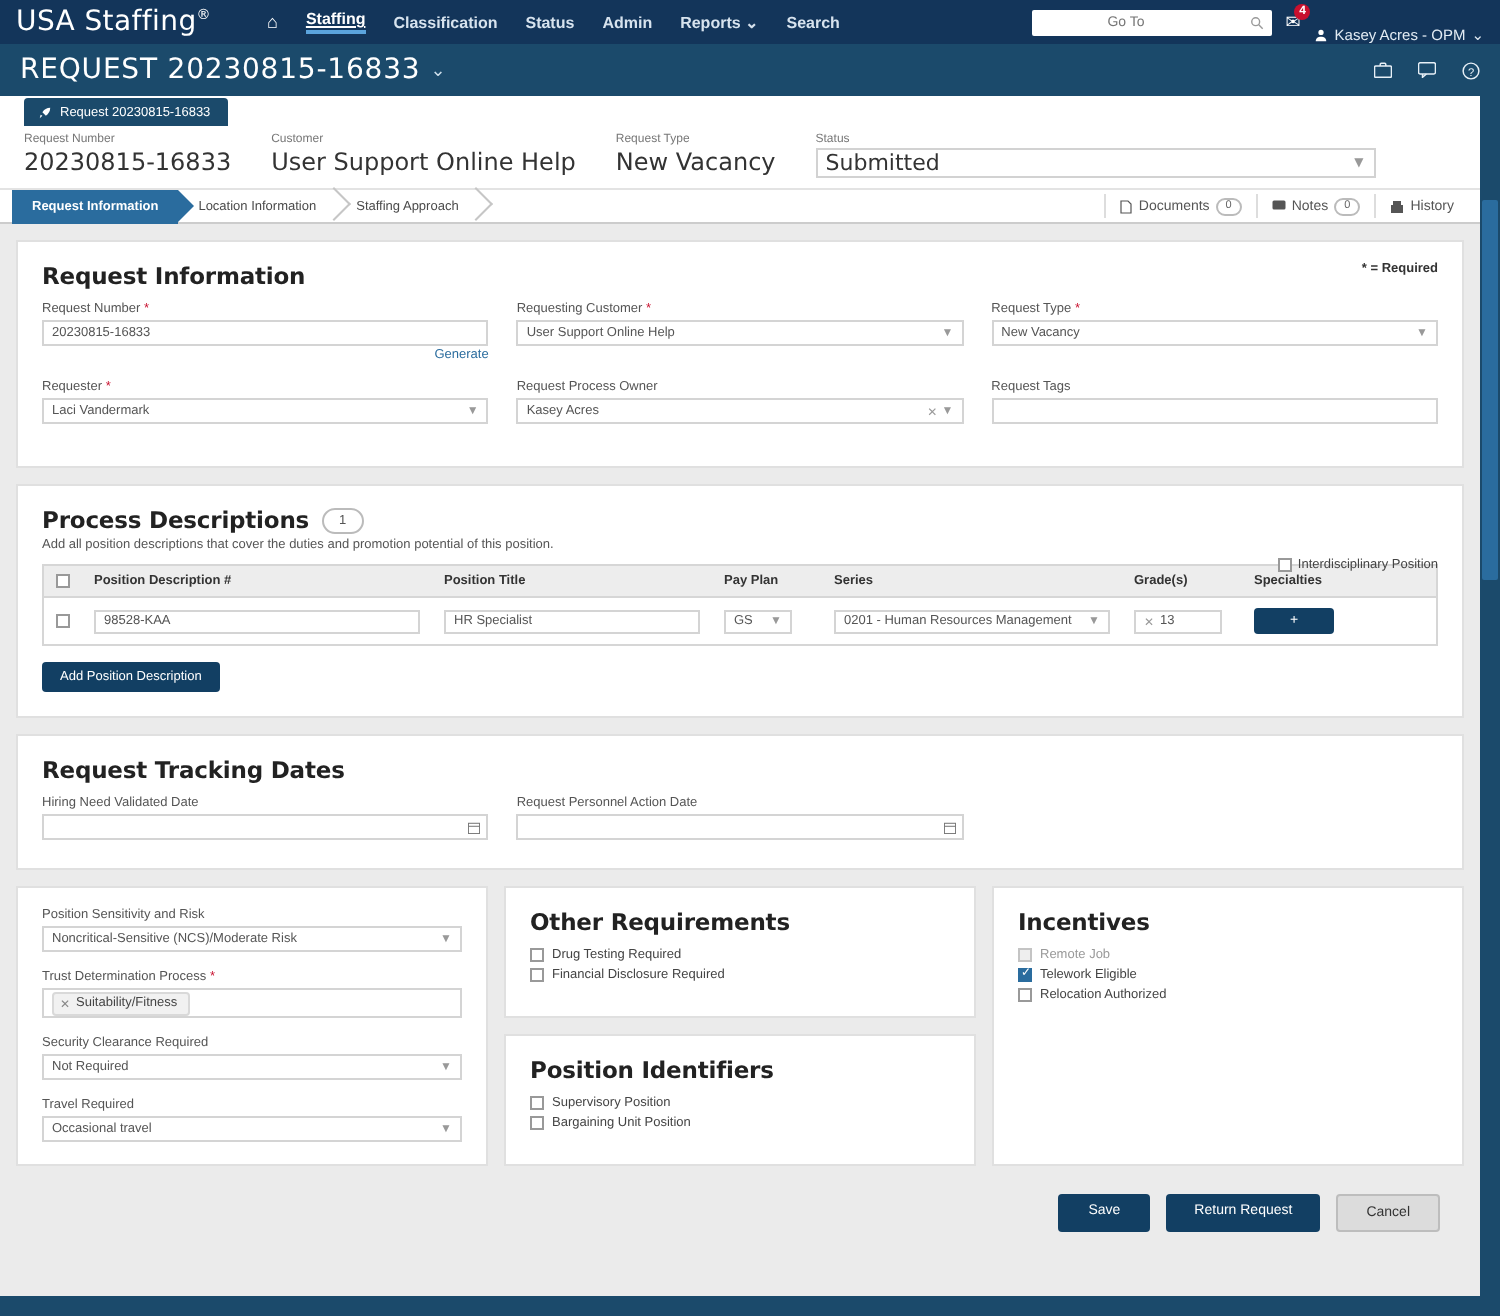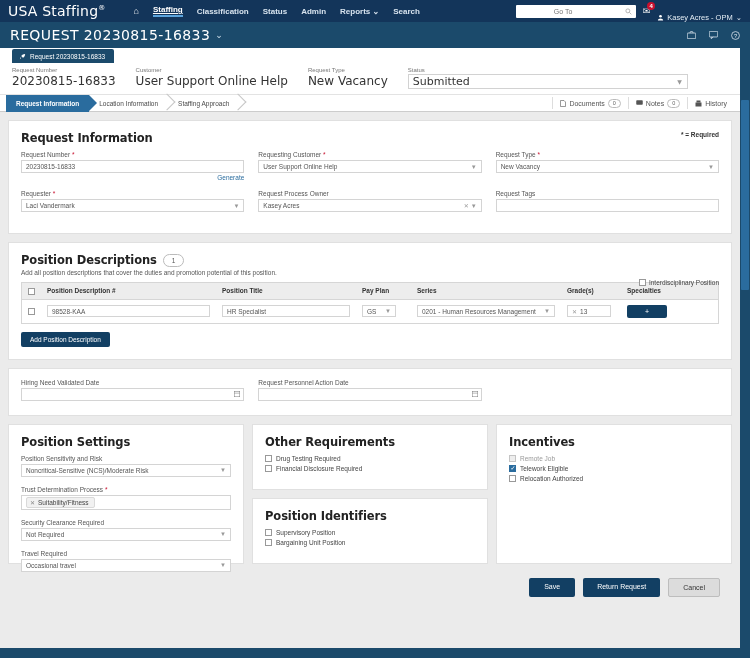--- a/index.html
+++ b/index.html
@@ -393,21 +393,21 @@
             <span class="flabel">Request Tags</span>
             <div class="inp">
                 <span></span>
               </div>
           </div>
         </div>
       </div>
 
       <div class="card">
         <div class="pd-head">
-          <h2 class="sect" style="margin:0">Position Descriptions</h2>
+          <h2 class="sect" style="margin:0">Process Descriptions</h2>
           <span class="pill">1</span>
         </div>
         <div class="pd-sub">Add all position descriptions that cover the duties and promotion potential of this position.</div>
         <div class="interdisc">
           <span class="cbox"></span>
           <span>Interdisciplinary Position</span>
         </div>
         <table class="pd">
           <thead>
             <tr>
@@ -454,20 +454,21 @@
               <td>
                   <div class="spec-btn">+</div>
                 </td>
             </tr>
           </tbody>
         </table>
         <div class="btn-primary btn-add">Add Position Description</div>
       </div>
 
       <div class="card">
+        <h2 class="sect">Request Tracking Dates</h2>
         <div class="grid3">
           <div class="fld" style="margin-bottom:2px">
             <span class="flabel">Hiring Need Validated Date</span>
             <div class="inp">
                 <span></span>
               <span class="cal">
                 <svg width="6" height="6" viewBox="0 0 14 14">
                     <rect x="0.5" y="1.5" width="13" height="12" fill="none" stroke="#777" stroke-width="1.2"></rect>
                     <line x1="0.5" y1="5" x2="13.5" y2="5" stroke="#777" stroke-width="1.2"></line>
                   </svg>
@@ -487,21 +488,20 @@
             </div>
           </div>
           <div class="fld"></div>
         </div>
       </div>
 
       <div class="cols">
 
         <div class="col">
           <div class="card" style="height:140px">
-            <h2 class="sect">Position Settings</h2>
             <div class="fld">
               <span class="flabel">Position Sensitivity and Risk</span>
               <div class="inp">
                   <span>Noncritical-Sensitive (NCS)/Moderate Risk</span>
                   <span class="caret">▼</span>
                 </div>
             </div>
             <div class="fld">
               <span class="flabel"><span>Trust Determination Process</span> <span class="req">*</span></span>
               <div class="inp" style="height:15px">

